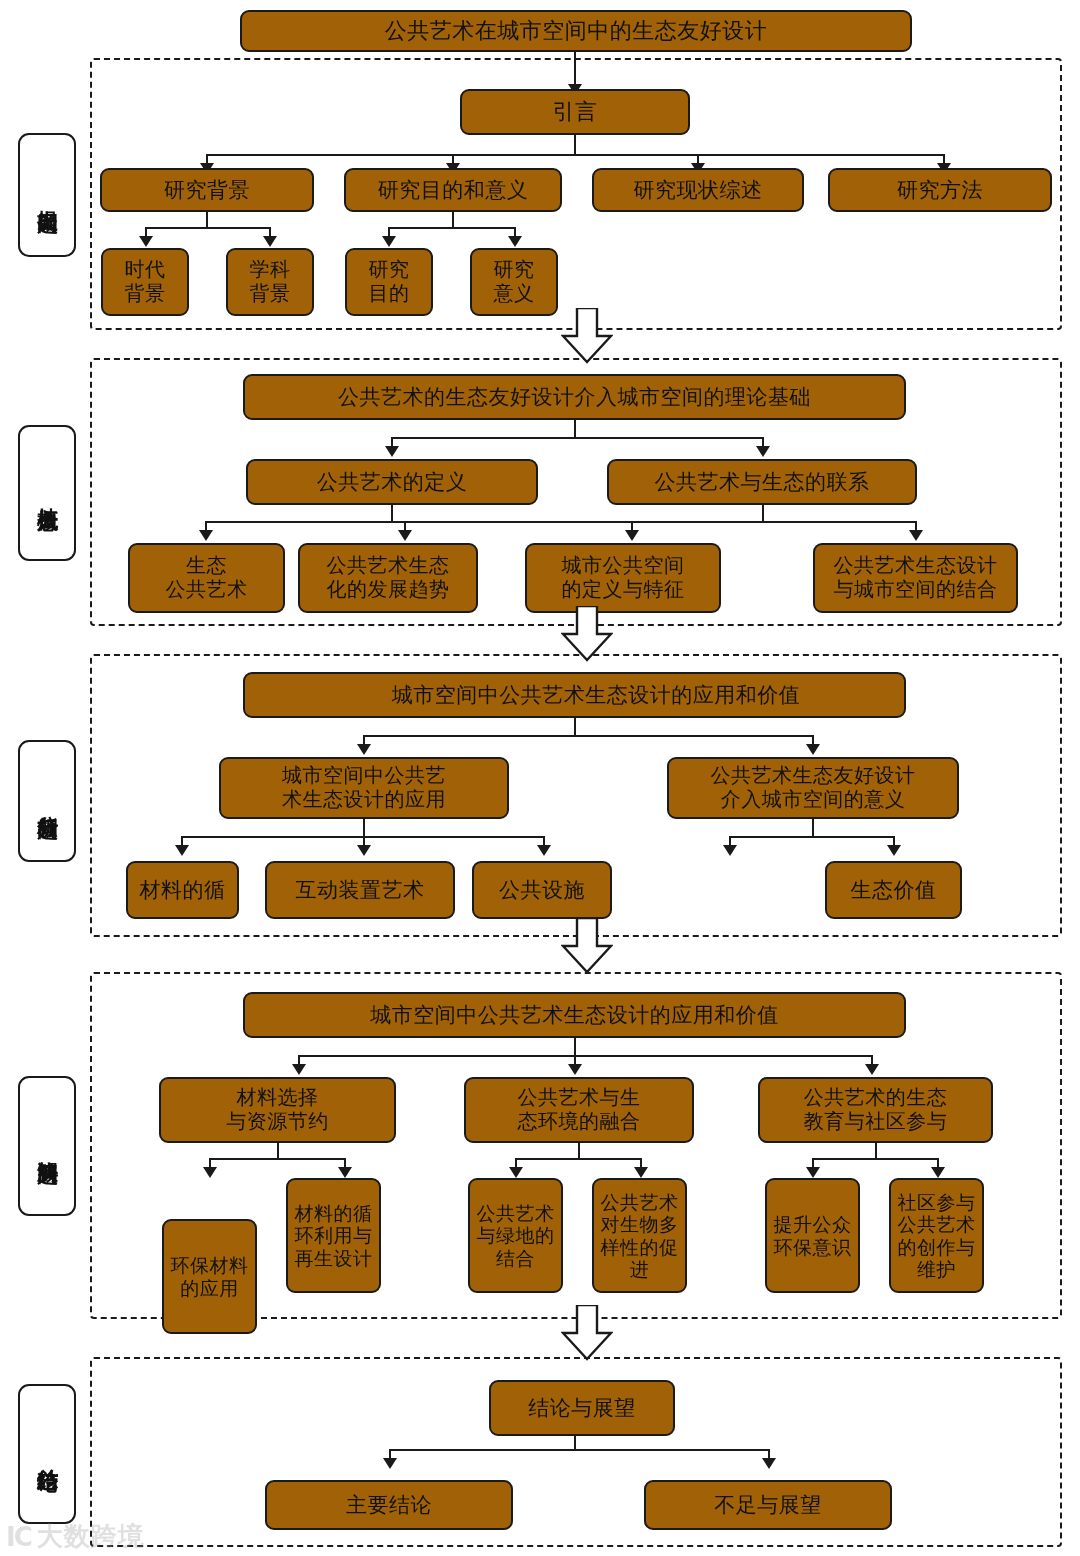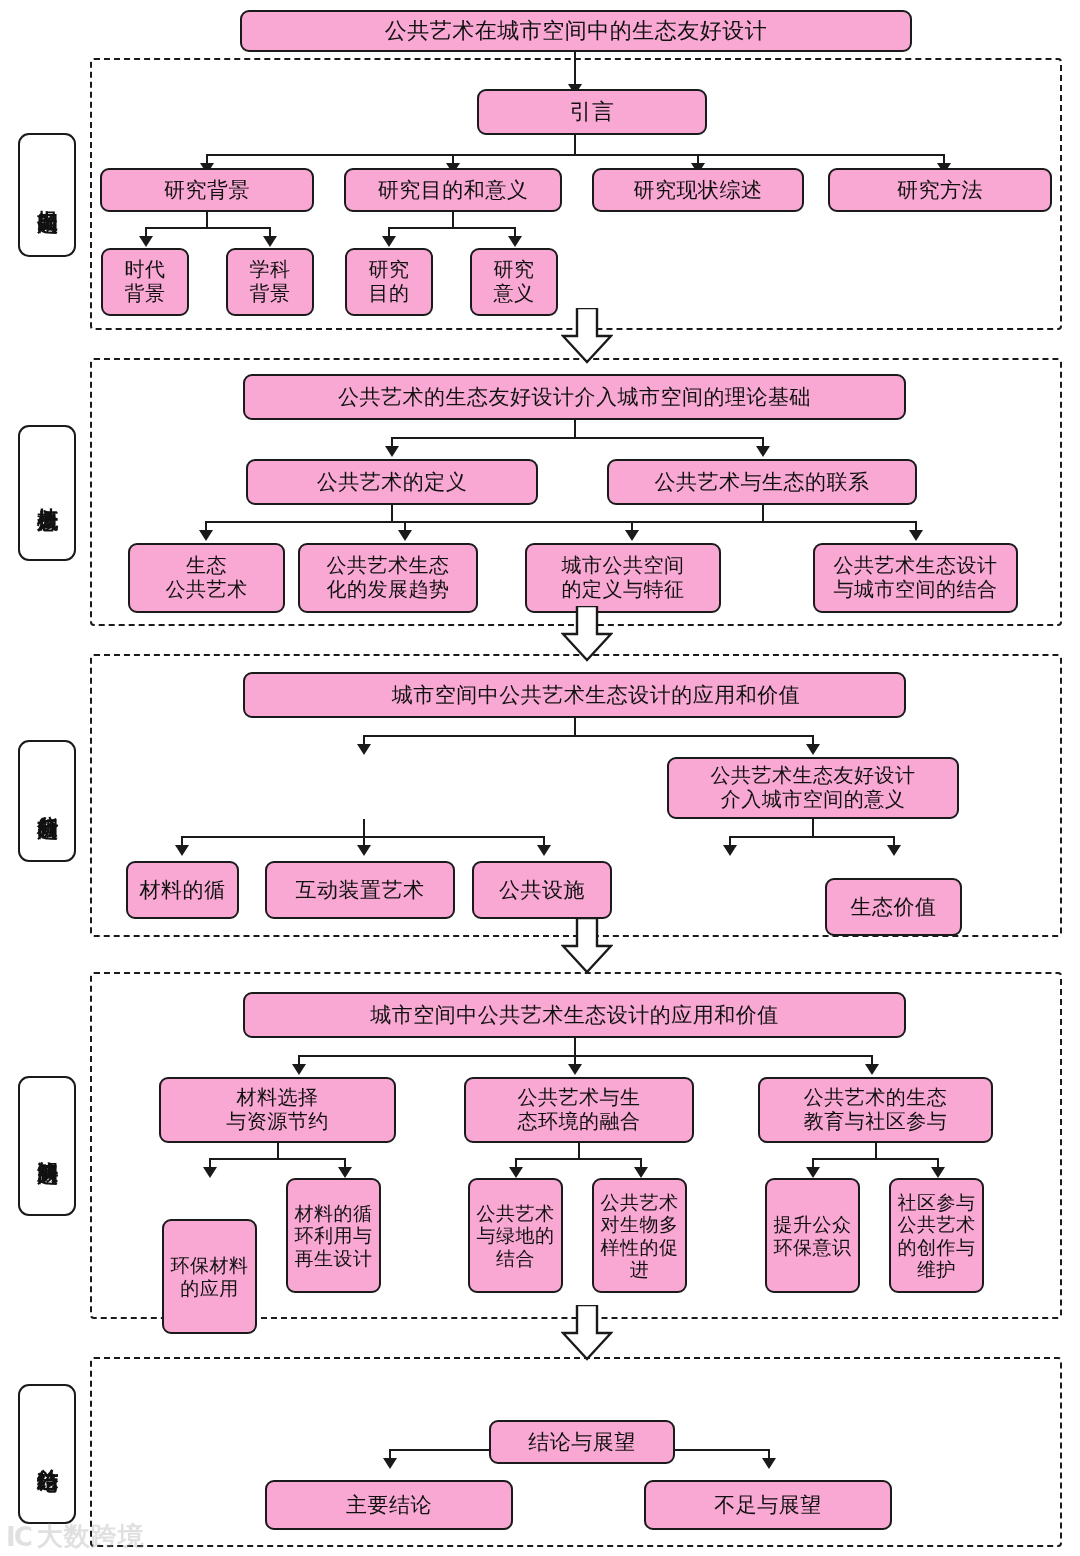--- a/index.html
+++ b/index.html
@@ -13,21 +13,21 @@
     height:1556px;
     background:#fff;
     overflow:hidden;
   }
   
   .node{
     position:absolute;
     box-sizing:border-box;
     border:2.2px solid #1a1a1a;
     border-radius:9px;
-    background:#f9a8d4;
+    background:#a16207;
     display:flex;
     align-items:center;
     justify-content:center;
     text-align:center;
     line-height:1.18;
     white-space:pre-line;
     letter-spacing:.5px;
     font-weight:400;
     z-index:3;
   }
@@ -117,21 +117,21 @@
 
   <div class="vline" style="left:574px; top:52px; height:35px;"></div>
   <div class="arrowhead" style="left:568px; top:84px;"></div>
 
   <div class="stage" style="left:90px; top:58px; width:972px; height:272px;"></div>
 
   <div class="stagelabel" style="left:18px; top:133px; width:58px; height:124px;">
     <span>提出问题</span>
   </div>
 
-  <div class="node f22" style="left:460px; top:89px; width:230px; height:46px;margin-left:17px;">
+  <div class="node f22" style="left:460px; top:89px; width:230px; height:46px;">
     <span>引言</span>
   </div>
 
   <div class="vline" style="left:574px; top:135px; height:20px;"></div>
   <div class="hline" style="left:207px; top:154px; width:738px;"></div>
   <div class="vline" style="left:206px; top:154px; height:12px;"></div>
   <div class="arrowhead" style="left:200px; top:163px;"></div>
   <div class="vline" style="left:452px; top:154px; height:12px;"></div>
   <div class="arrowhead" style="left:446px; top:163px;"></div>
   <div class="vline" style="left:697px; top:154px; height:12px;"></div>
@@ -258,20 +258,24 @@
     <span>城市空间中公共艺术生态设计的应用和价值</span>
   </div>
 
   <div class="vline" style="left:574px; top:718px; height:18px;"></div>
   <div class="hline" style="left:364px; top:735px; width:450px;"></div>
   <div class="vline" style="left:363px; top:735px; height:12px;"></div>
   <div class="arrowhead" style="left:357px; top:744px;"></div>
   <div class="vline" style="left:812px; top:735px; height:12px;"></div>
   <div class="arrowhead" style="left:806px; top:744px;"></div>
 
+  <div class="node f20" style="left:219px; top:757px; width:290px; height:62px;">
+    <span>城市空间中公共艺
+术生态设计的应用</span>
+  </div>
   <div class="node f20" style="left:667px; top:757px; width:292px; height:62px;">
     <span>公共艺术生态友好设计
 介入城市空间的意义</span>
   </div>
 
   <div class="vline" style="left:363px; top:819px; height:18px;"></div>
   <div class="hline" style="left:182px; top:836px; width:363px;"></div>
   <div class="vline" style="left:181px; top:836px; height:12px;"></div>
   <div class="arrowhead" style="left:175px; top:845px;"></div>
   <div class="vline" style="left:363px; top:836px; height:12px;"></div>
@@ -288,21 +292,21 @@
 
   <div class="node f21" style="left:126px; top:861px; width:113px; height:58px;">
     <span>材料的循</span>
   </div>
   <div class="node f21" style="left:265px; top:861px; width:190px; height:58px;">
     <span>互动装置艺术</span>
   </div>
   <div class="node f21" style="left:472px; top:861px; width:140px; height:58px;">
     <span>公共设施</span>
   </div>
-  <div class="node f21" style="left:825px; top:861px; width:137px; height:58px;margin-top:17px;">
+  <div class="node f21" style="left:825px; top:861px; width:137px; height:58px;">
     <span>生态价值</span>
   </div>
 
   <div class="blockarrow" style="left:561px; top:918px;">
     <svg width="52" height="56" viewBox="0 0 52 56">
       <polygon points="16,0 36,0 36,28 50,28 26,54 2,28 16,28" fill="#ffffff" stroke="#1a1a1a" stroke-width="2.4" stroke-linejoin="miter"></polygon>
     </svg>
   </div>
 
   <div class="stage" style="left:90px; top:972px; width:972px; height:347px;"></div>
@@ -396,21 +400,21 @@
   </div>
 
   <div class="stage" style="left:90px; top:1440px; width:972px; height:0px; border:none;"></div>
   <div class="stage" style="left:90px; top:1440px; width:972px; height:0px; border:none;"></div>
   <div class="stage" style="left:90px; top:1357px; width:972px; height:190px;"></div>
 
   <div class="stagelabel" style="left:18px; top:1384px; width:58px; height:140px;">
     <span>总结结论</span>
   </div>
 
-  <div class="node f21" style="left:489px; top:1420px; width:186px; height:44px;">
+  <div class="node f21" style="left:489px; top:1380px; width:186px; height:56px;">
     <span>结论与展望</span>
   </div>
 
   <div class="vline" style="left:574px; top:1426px; height:24px;"></div>
   <div class="hline" style="left:390px; top:1449px; width:380px;"></div>
   <div class="vline" style="left:389px; top:1449px; height:12px;"></div>
   <div class="arrowhead" style="left:383px; top:1458px;"></div>
   <div class="vline" style="left:768px; top:1449px; height:12px;"></div>
   <div class="arrowhead" style="left:762px; top:1458px;"></div>
 

